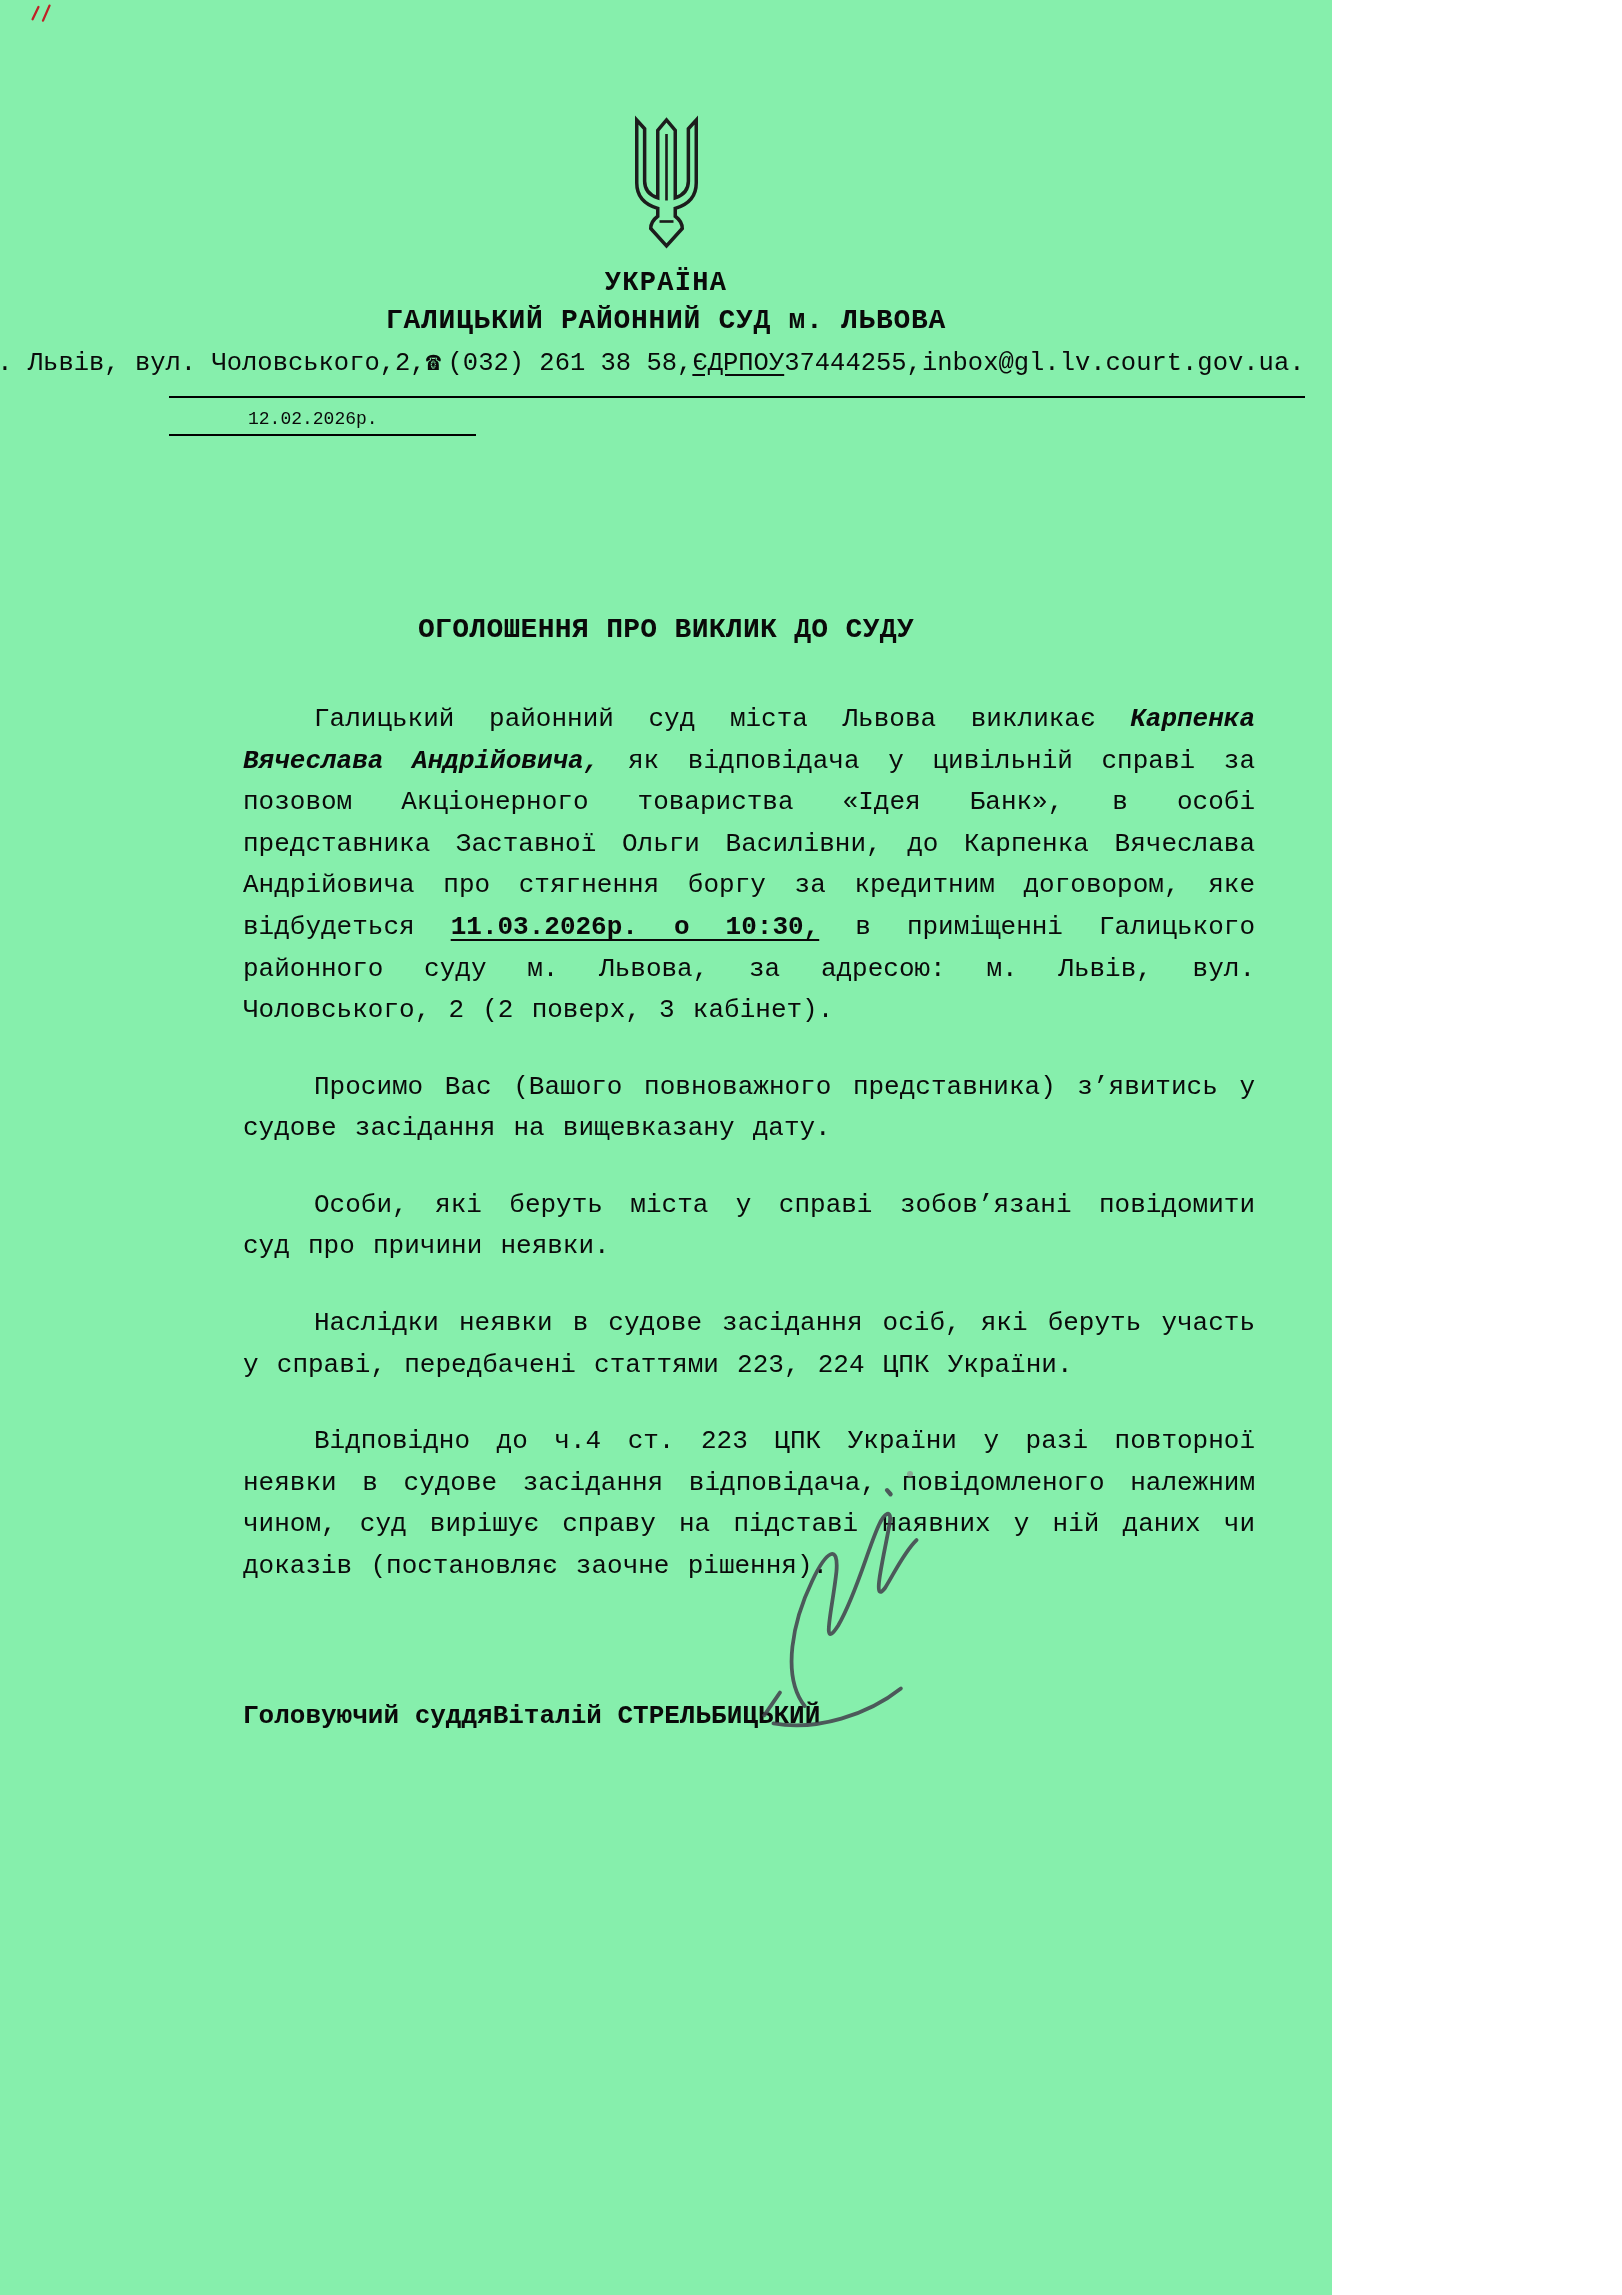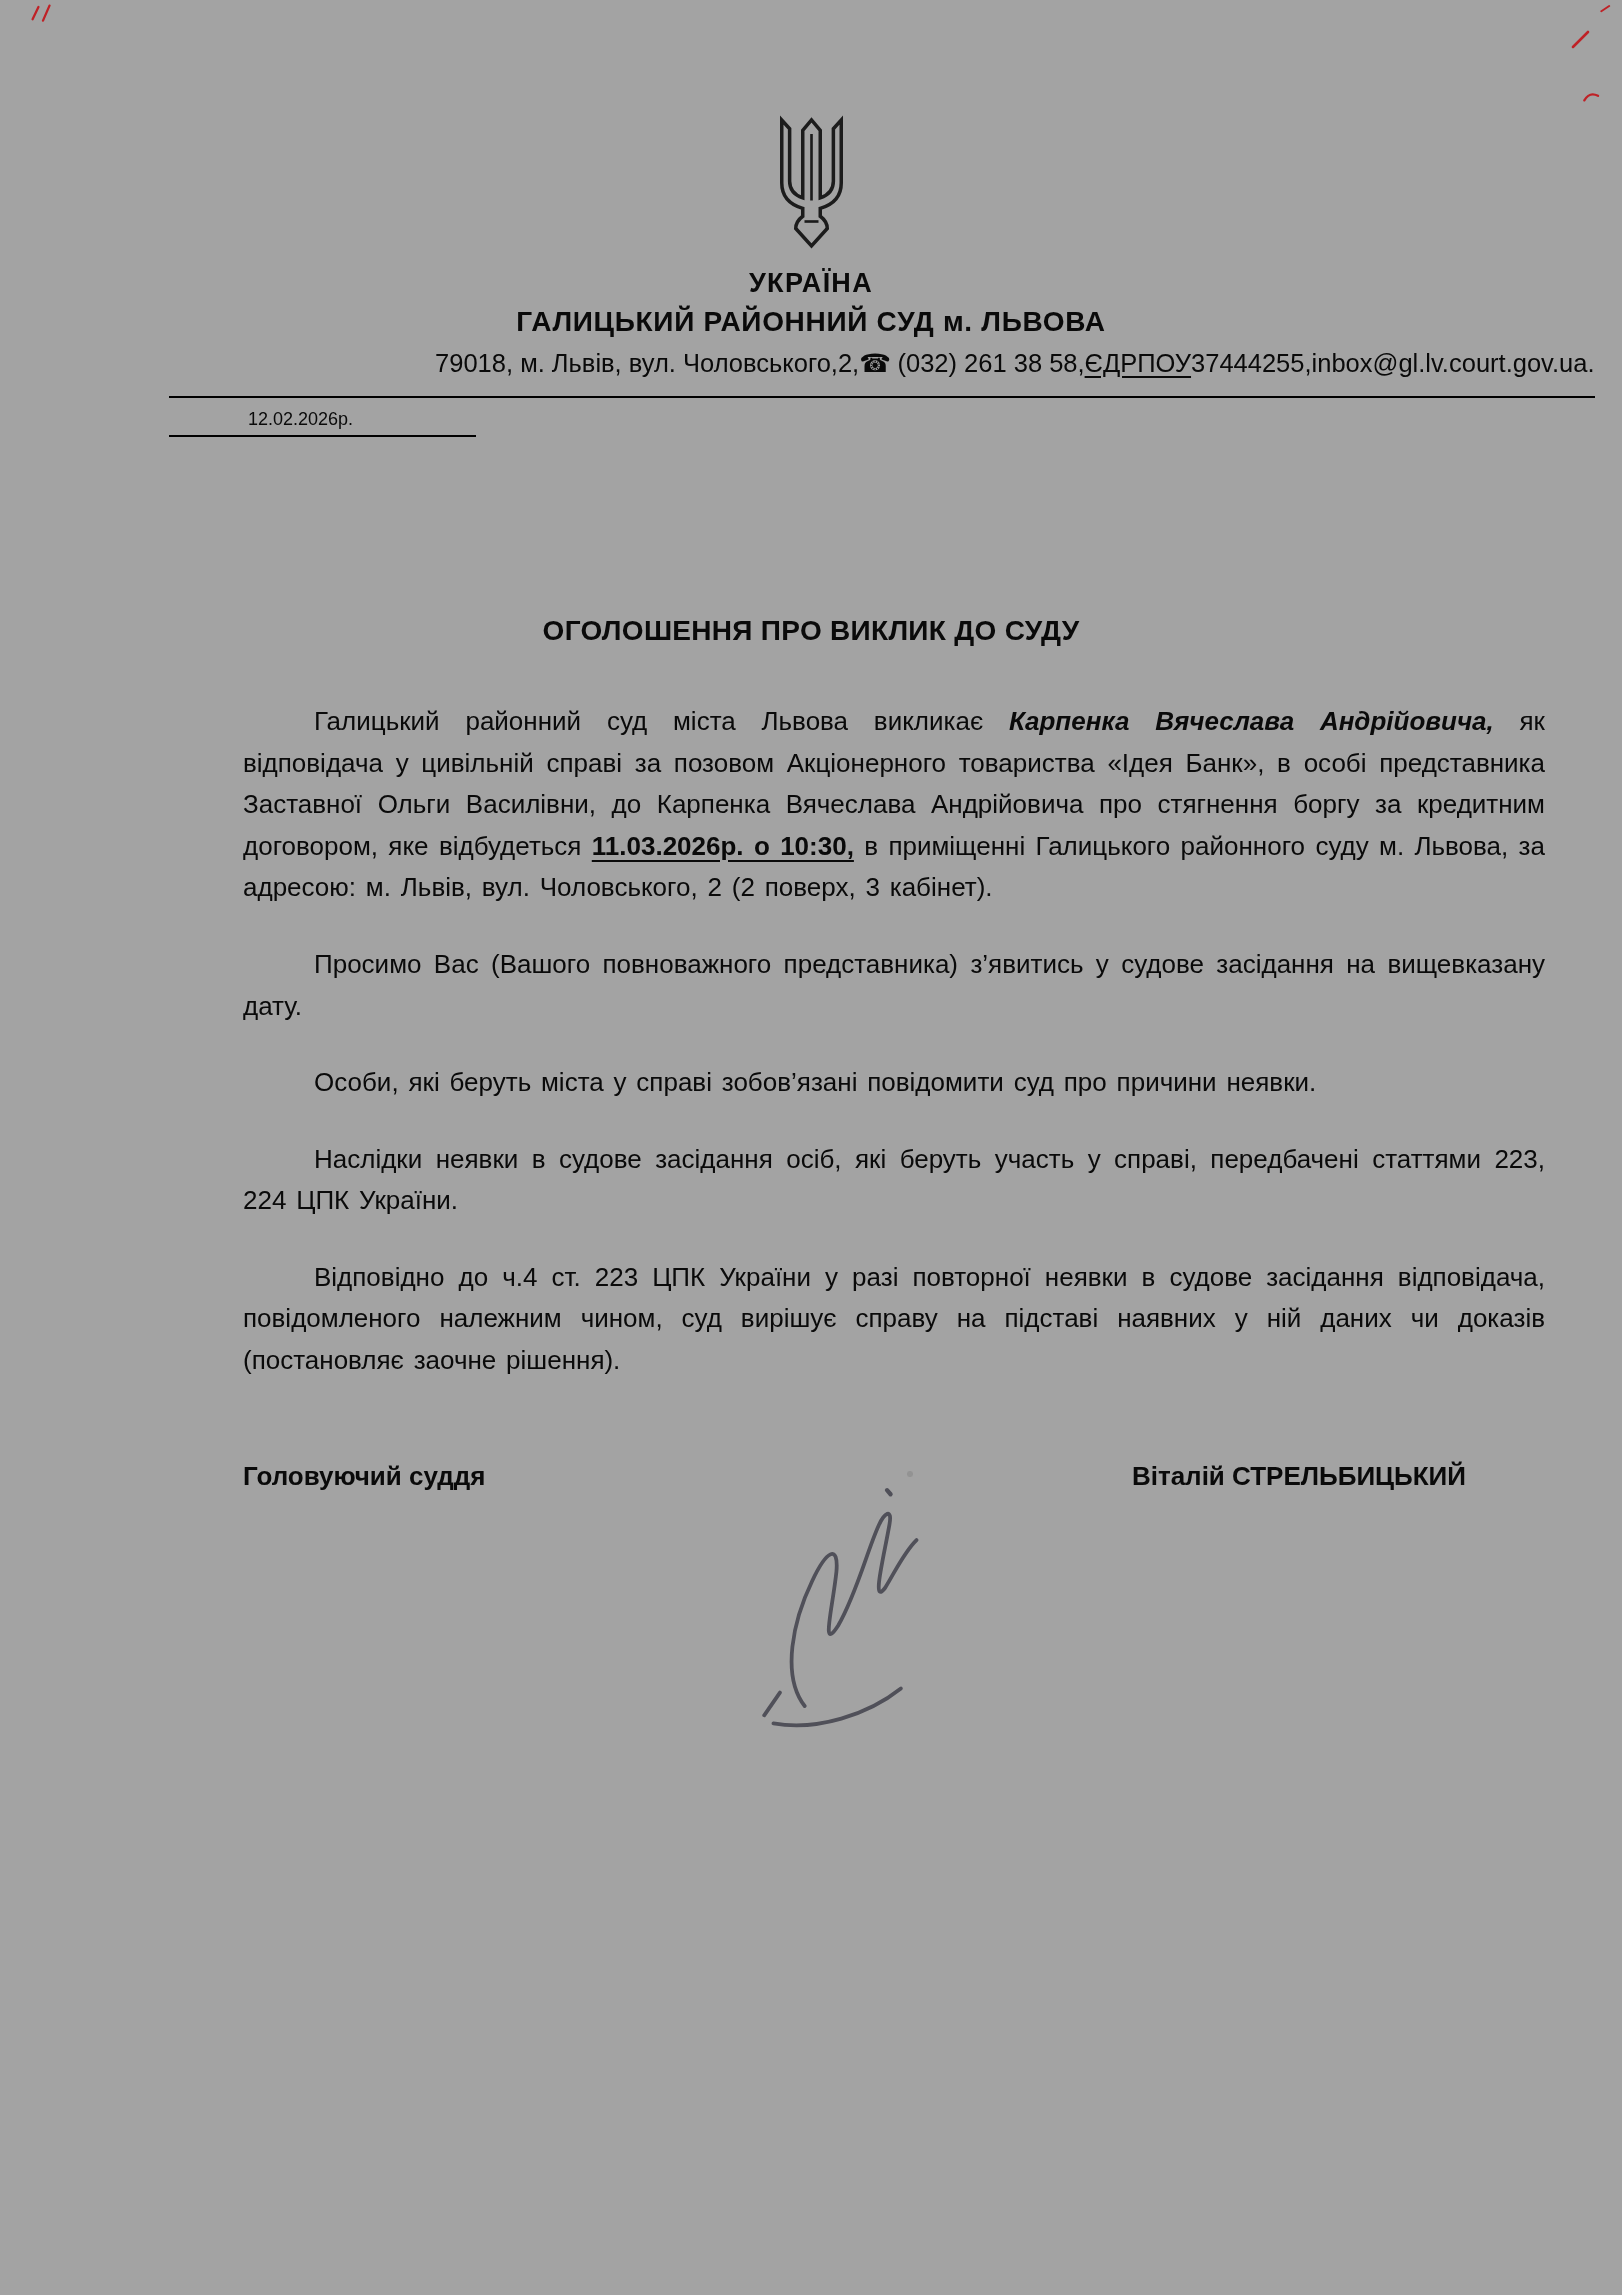--- a/index.html
+++ b/index.html
@@ -2,24 +2,24 @@
 <html style="font-size:10.5px"><head>
 <meta charset="utf-8">
 <style>
   html, body {
     margin: 0;
     padding: 0;
     background: #ffffff;
   }
   .page {
     position: relative;
-    width: 1622px;
+    width: 1332px;
     height: 2295px;
-    background: #a3a3a3;
-    font-family: Liberation Sans, sans-serif;
+    background: #86efac;
+    font-family: Liberation Mono, monospace;
     color: #0a0a0a;
     overflow: hidden;
   }
 
   
   .emblem-wrap {
     width: 105px;
     margin: 113px auto 3.9px auto;
   }
   .emblem-wrap svg { display: block; width: 100%; }
@@ -92,22 +92,21 @@
   .defendant-name { font-weight: bold; font-style: italic; }
   .hearing-datetime {
     font-weight: bold;
     text-decoration: underline;
     text-underline-offset: 4.6px;
   }
 
   
   .sig-row {
     display: flex;
-    justify-content: space-between;
-    margin: 79px 156px 0 243px;
+    margin: 113px 156px 0 243px;
     font-size: 26px;
     font-weight: bold;
   }
   .signature-scribble {
     position: absolute;
     left: 733px;
     top: 1485px;
     width: 216px;
     height: 242px;
     transform: rotate(-4deg);

